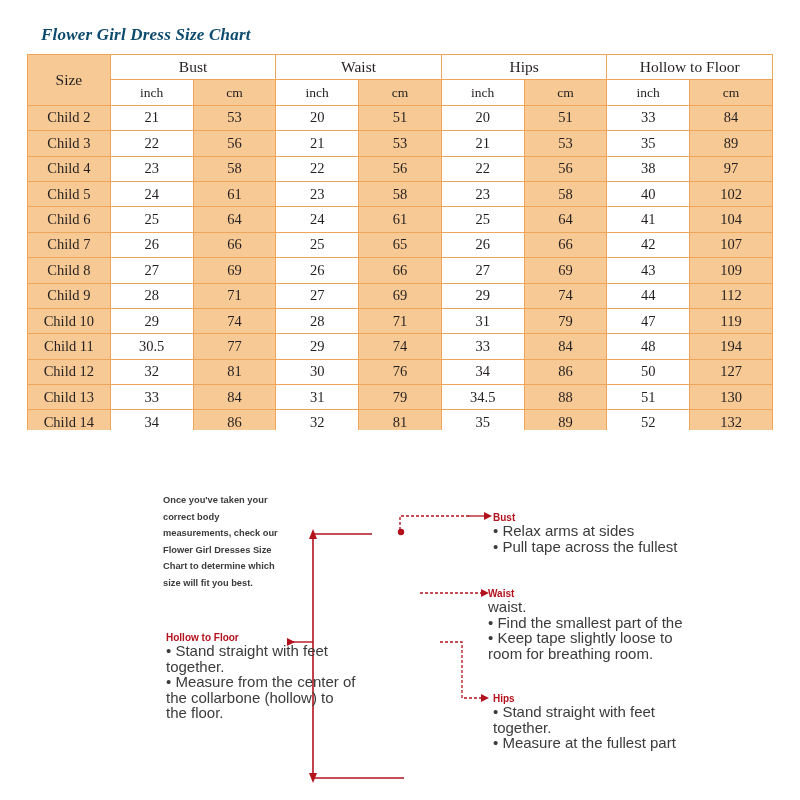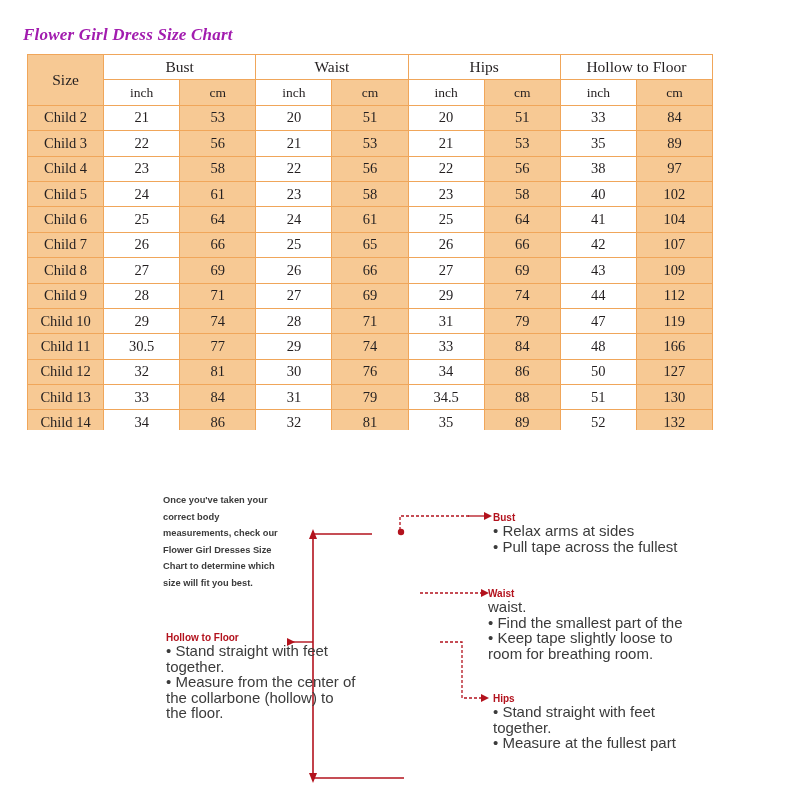--- a/index.html
+++ b/index.html
@@ -15,33 +15,33 @@
     position: relative;
     overflow: hidden;
   }
 
   
   .chart-title {
     font-family: "Liberation Serif", serif;
     font-weight: bold;
     font-style: italic;
     font-size: 17px;
-    color: #a21caf;
+    color: #0c4a6e;
     position: absolute;
-    left: 23px;
+    left: 41px;
     top: 25px;
     letter-spacing: 0.2px;
   }
 
   
   .size-table {
     position: absolute;
     left: 27px;
     top: 54px;
-    width: 686px;
+    width: 746px;
     border-collapse: collapse;
     font-family: "Liberation Serif", serif;
     font-size: 14.5px;
     table-layout: fixed;
   }
   .size-table td, .size-table th {
     border: 1px solid #f0a65a;
     text-align: center;
     padding: 0;
     height: 24.4px;
@@ -247,21 +247,21 @@
     </tr>
     <tr>
       <td class="cell-label">Child 11</td>
       <td class="cell-in">30.5</td>
       <td class="cell-cm">77</td>
       <td class="cell-in">29</td>
       <td class="cell-cm">74</td>
       <td class="cell-in">33</td>
       <td class="cell-cm">84</td>
       <td class="cell-in">48</td>
-      <td class="cell-cm">166</td>
+      <td class="cell-cm">194</td>
     </tr>
     <tr>
       <td class="cell-label">Child 12</td>
       <td class="cell-in">32</td>
       <td class="cell-cm">81</td>
       <td class="cell-in">30</td>
       <td class="cell-cm">76</td>
       <td class="cell-in">34</td>
       <td class="cell-cm">86</td>
       <td class="cell-in">50</td>

